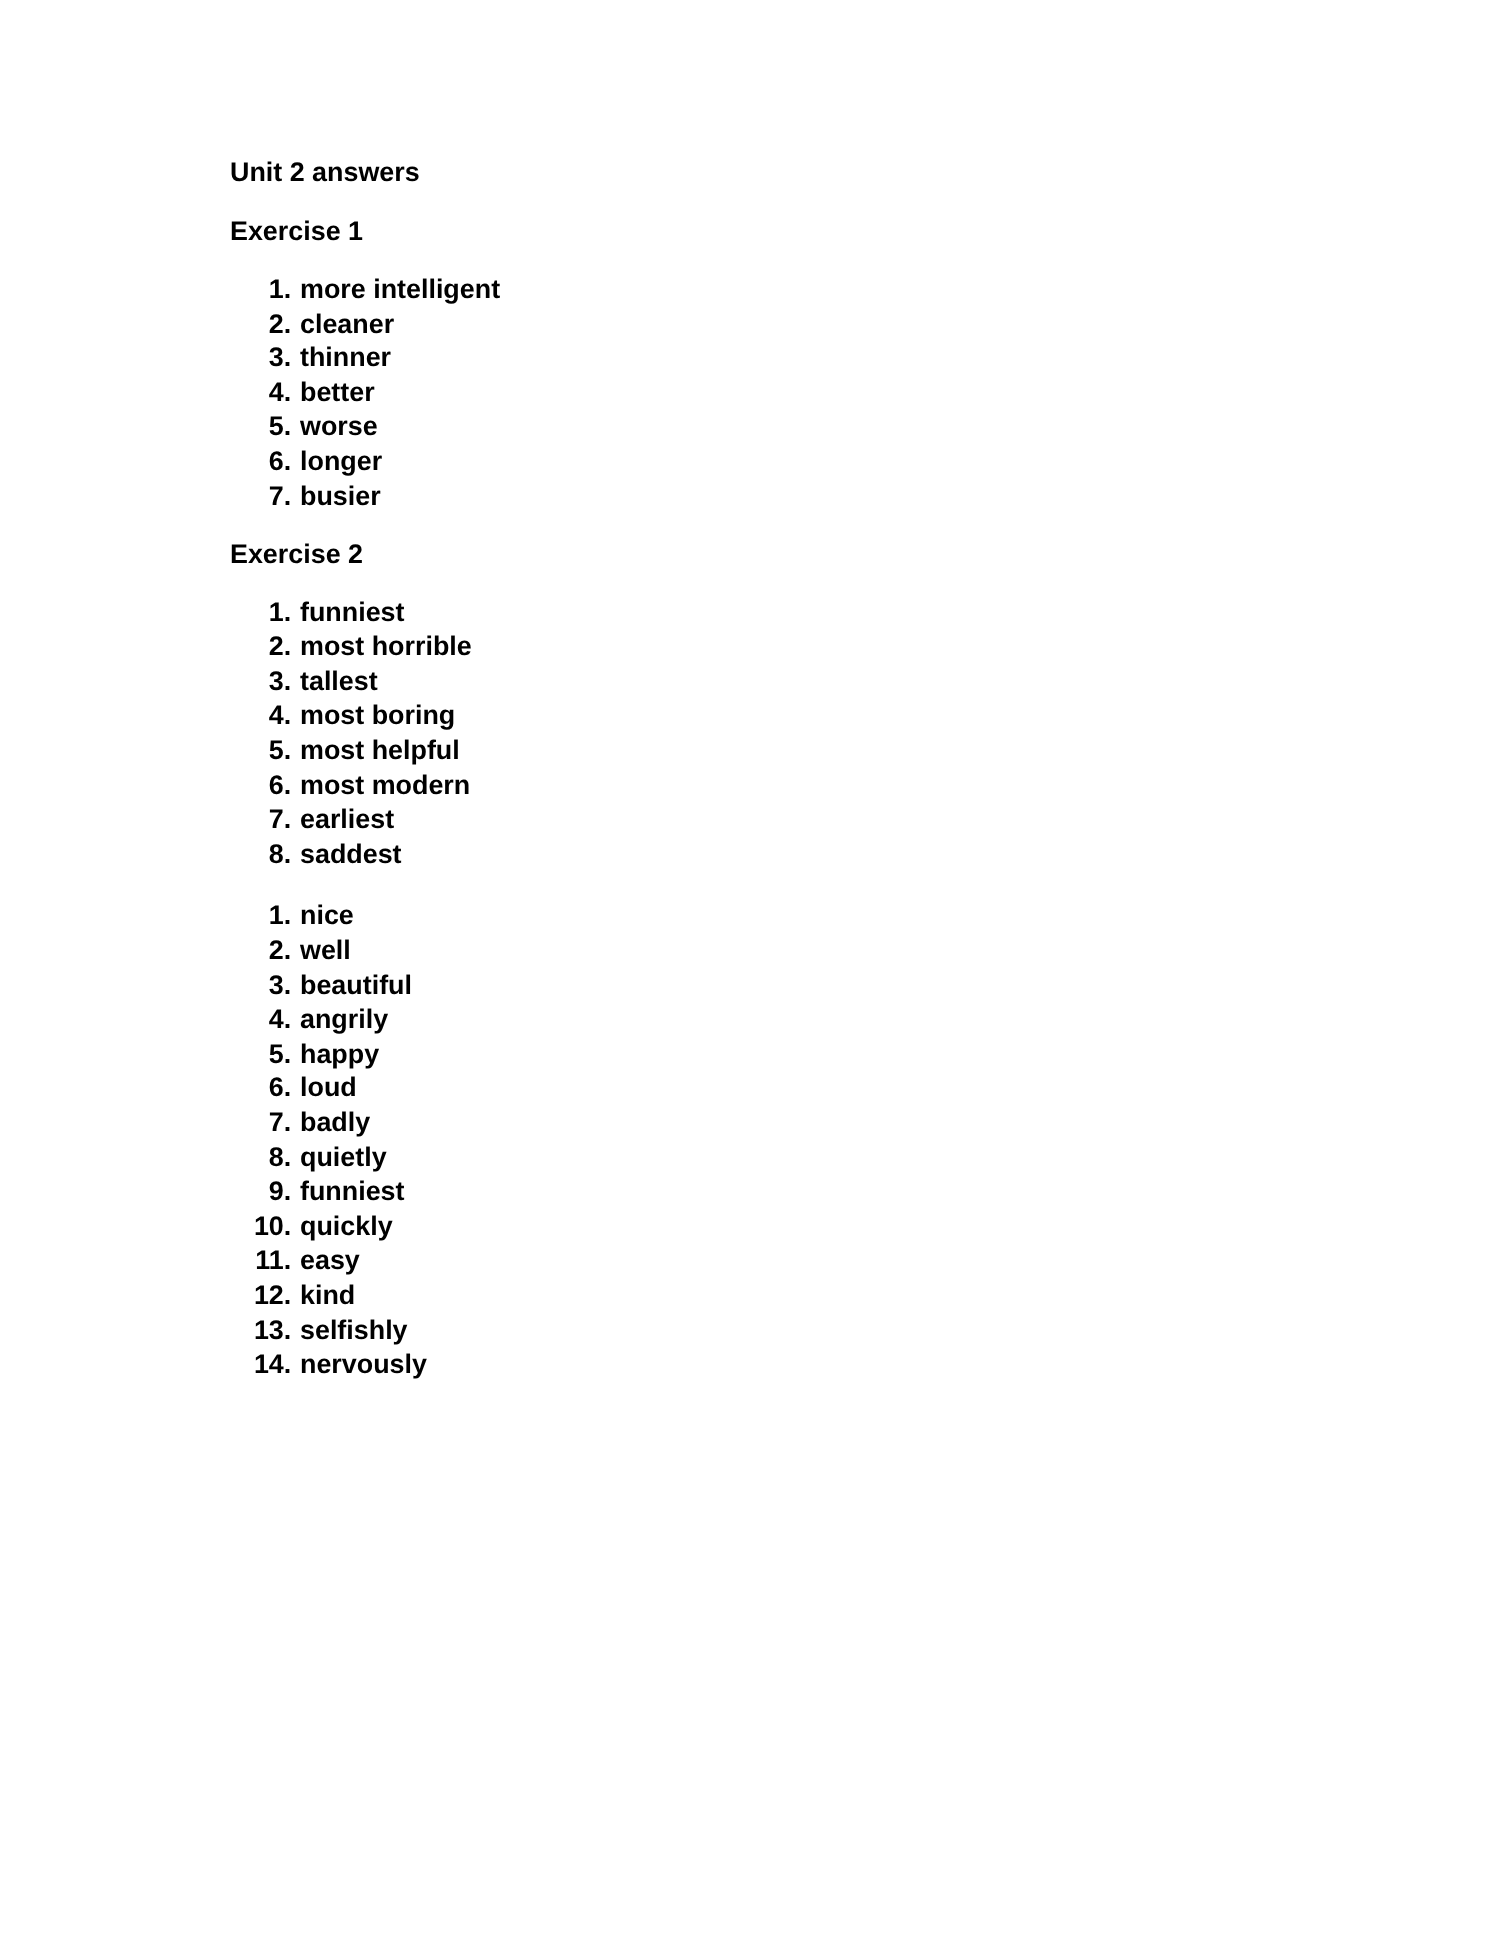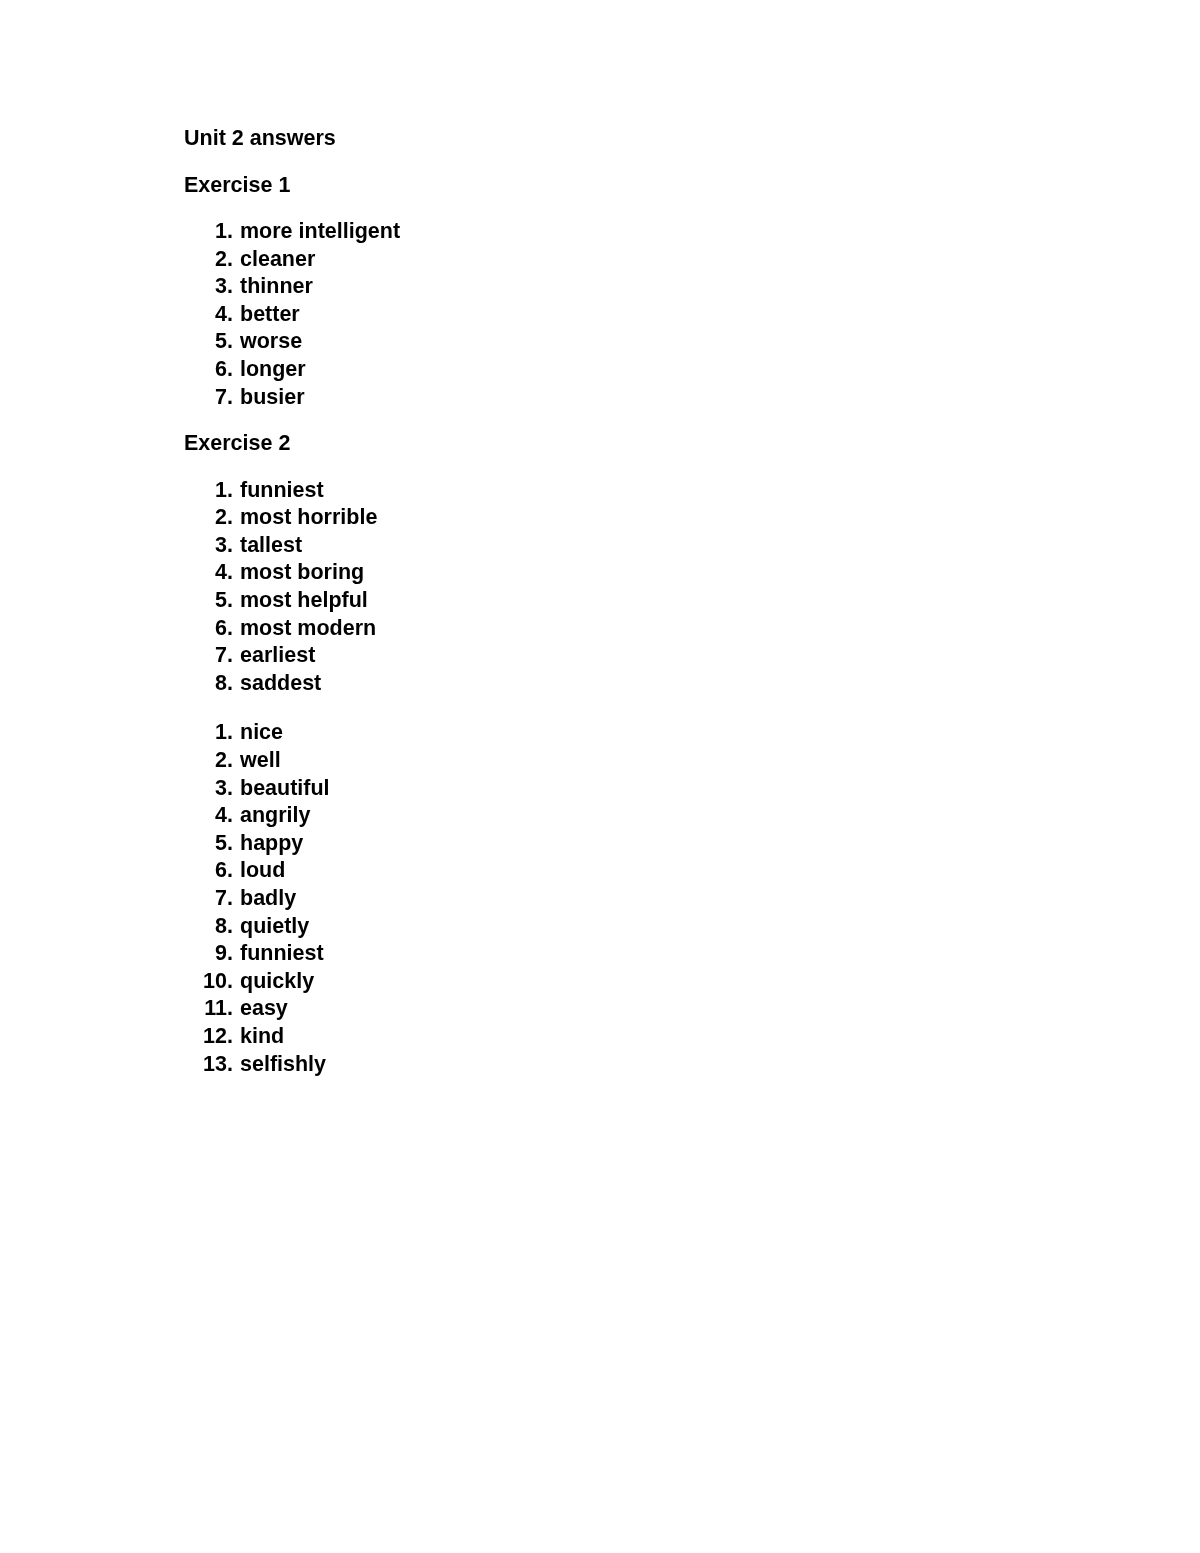--- a/index.html
+++ b/index.html
@@ -213,18 +213,22 @@
               <span class="item-text">easy</span>
             </li>
             <li class="answer-item">
               <span class="item-marker">12.</span>
               <span class="item-text">kind</span>
             </li>
             <li class="answer-item">
               <span class="item-marker">13.</span>
               <span class="item-text">selfishly</span>
             </li>
+            <li class="answer-item">
+              <span class="item-marker">14.</span>
+              <span class="item-text">nervously</span>
+            </li>
           </ol>
         </div>
       </div>
 
   </div>
 </div>
 
 </body></html>

